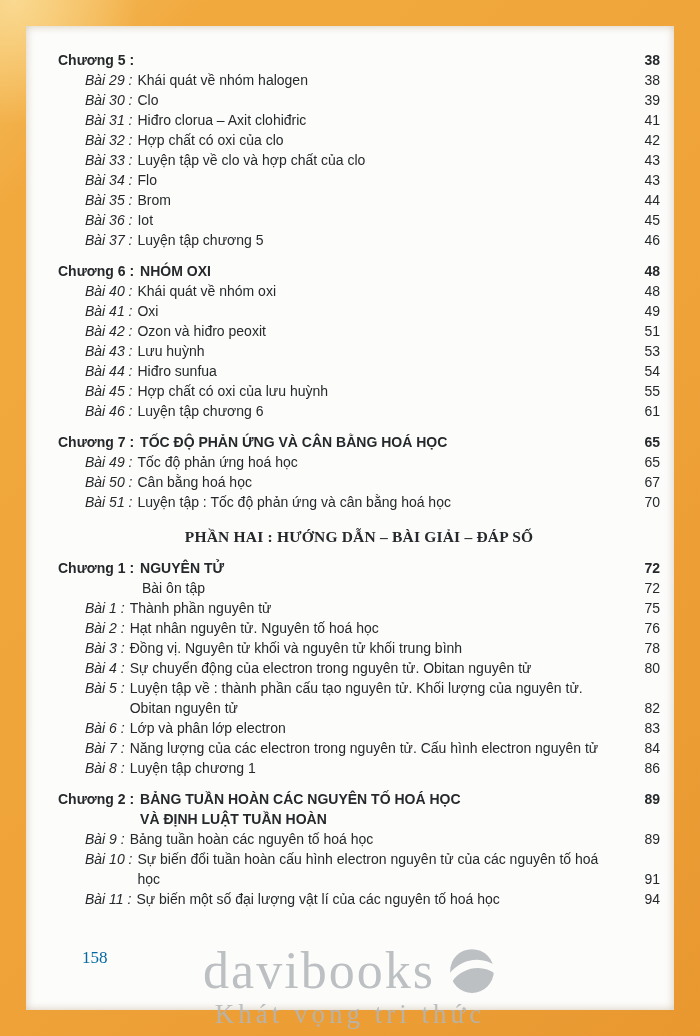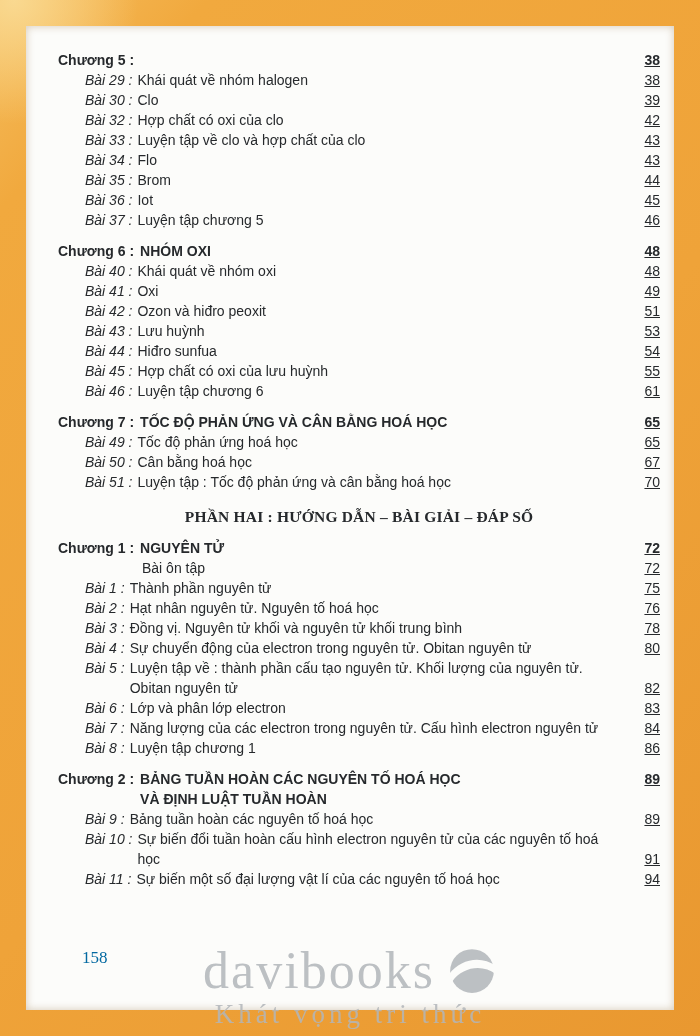--- a/index.html
+++ b/index.html
@@ -33,21 +33,21 @@
   .row { display: flex; align-items: flex-end; }
   .chapter-row { align-items: flex-start; font-weight: bold; }
   .text { flex: 1 1 auto; display: flex; min-width: 0; }
   .label { flex: 0 0 auto; white-space: pre; }
   .title { flex: 1 1 auto; padding-left: 5px; min-width: 0; }
   .chapter-title { padding-left: 6px; }
   .item-row { margin-left: 27px; }
   .item-label { font-style: italic; }
   .indent2 .text { padding-left: 52px; }
   .nowrap { white-space: nowrap; overflow: hidden; }
-  .page-num { flex: 0 0 36px; text-align: right; text-decoration: underline; }
+  .page-num { flex: 0 0 36px; text-align: right; }
   .part-heading {
     text-align: center;
     font-family: "Liberation Serif", "DejaVu Serif", serif;
     font-weight: bold;
     font-size: 15.5px;
     letter-spacing: .2px;
     margin: 15px 0 9px 0;
   }
   .folio {
     position: absolute;
@@ -101,20 +101,27 @@
               <span class="title item-title">Khái quát về nhóm halogen</span>
             </div>
             <span class="page-num">38</span>
           </div>
           <div class="row item-row">
             <div class="text">
               <span class="label item-label">Bài 30 :</span>
               <span class="title item-title">Clo</span>
             </div>
             <span class="page-num">39</span>
+          </div>
+          <div class="row item-row">
+            <div class="text">
+              <span class="label item-label">Bài 31 :</span>
+              <span class="title item-title">Hiđro clorua – Axit clohiđric</span>
+            </div>
+            <span class="page-num">41</span>
           </div>
           <div class="row item-row">
             <div class="text">
               <span class="label item-label">Bài 32 :</span>
               <span class="title item-title">Hợp chất có oxi của clo</span>
             </div>
             <span class="page-num">42</span>
           </div>
           <div class="row item-row">
             <div class="text">

